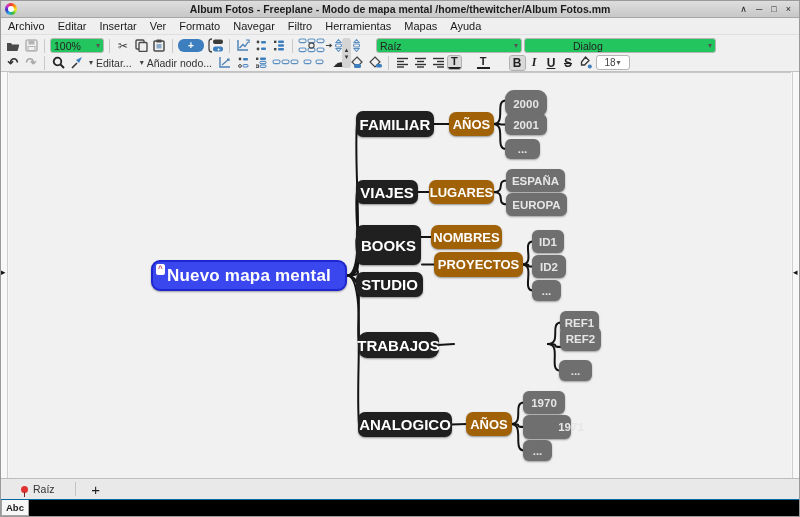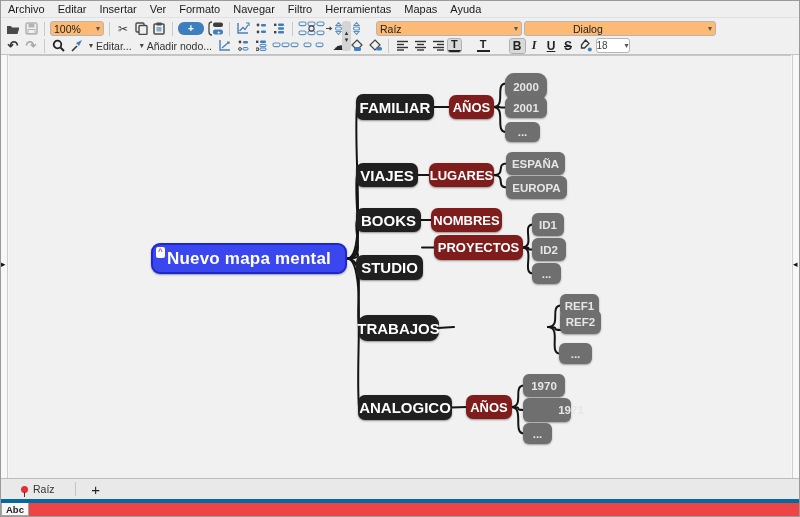--- a/index.html
+++ b/index.html
@@ -29,28 +29,28 @@
 
   
   .toolbar { height:37px; flex:0 0 37px; background:#f0f0f0;
     border-bottom:1px solid #c3c3c3; position:relative; }
   .trow { position:absolute; left:4px; display:flex; align-items:center; gap:2px; height:17px; }
   .trow.r1 { top:2px; } .trow.r2 { top:19px; }
   .tbtn { height:16px; min-width:16px; display:flex; align-items:center;
     justify-content:center; border-radius:3px; color:#333; font-size:12px; }
   .tbtn.disabled { opacity:.38; }
   .tsep { width:1px; height:14px; background:#c9c9c9; margin:0 3px; }
-  .combo { height:15px; background:#fdba74; border:1px solid #b5b5b5; border-radius:3px;
+  .combo { height:15px; background:#22c55e; border:1px solid #b5b5b5; border-radius:3px;
     display:flex; align-items:center; font-size:10.5px; color:#222; padding:0 3px; }
   .combo .arr { margin-left:auto; font-size:8px; color:#555; padding-left:3px; }
   .combo.zoomc { width:54px; }
   .combo.rootc { width:146px; }
   .combo.stylec { width:192px;padding-left:48px; }
   .spinner { height:15px; width:34px; background:#fff; border:1px solid #b5b5b5;
-    border-radius:3px; display:flex; align-items:center; font-size:10px; padding:0 0; color:#444; }
+    border-radius:3px; display:flex; align-items:center; font-size:10px; padding:0 8px; color:#444; }
   .spinner .arr { margin-left:auto; font-size:8px; color:#555; }
   .pillbtn { width:26px; height:13px; background:#3d7ebf; border-radius:6px; color:#fff;
     font-size:10px; font-weight:bold; display:flex; align-items:center; justify-content:center; }
   .ddbtn { height:16px; display:flex; align-items:center; gap:3px; font-size:10.5px;
     color:#333; padding:0 3px; border-radius:3px; }
   .ddbtn .arr { font-size:8px; color:#444; }
   .fmt { font-size:12px; font-weight:bold; width:15px; text-align:center; color:#222; }
   .fmt.i { font-style:italic; font-weight:bold; font-family:"Liberation Serif",serif; }
   .fmt.u { text-decoration:underline; }
   .fmt.s { text-decoration:line-through; }
@@ -73,48 +73,58 @@
   .node { position:absolute; display:flex; align-items:center; justify-content:center;
     cursor:default; }
   .n-root { background:#3a46ee; border:2px solid #1e27cf; border-radius:9px;
     color:#fff; font-weight:bold; font-size:17px; letter-spacing:.2px;
     box-shadow:0 1px 2px rgba(0,0,0,.35); }
   .bookmark { position:absolute; left:3px; top:2px; width:9px; height:11px;
     background:#fdfdfd; border-radius:2px; font-size:8px; color:#c2406a;
     display:flex; align-items:flex-start; justify-content:center; line-height:9px; font-weight:bold; }
   .n-l1 { background:#202020; border-radius:7px; color:#fff; font-weight:bold;
     font-size:15px; box-shadow:0 1px 2px rgba(0,0,0,.4); }
-  .n-l2 { background:#7f1d1d; border-radius:7px; color:#fff; font-weight:bold;
+  .n-l2 { background:#a16207; border-radius:7px; color:#fff; font-weight:bold;
     font-size:13px; box-shadow:0 1px 2px rgba(0,0,0,.4); }
   .n-l3 { background:#6f6f6f; border-radius:6px; color:#e6e6e6; font-weight:bold;
     font-size:11.5px; box-shadow:0 1px 2px rgba(0,0,0,.35); }
 
   
   .tabbar { height:21px; flex:0 0 21px; background:#e9e9e9; border-top:1px solid #bdbdbd;
     display:flex; align-items:center; padding-left:10px; }
   .maptab { height:17px; display:flex; align-items:center; gap:5px; padding:0 10px;
     font-size:10.5px; color:#333; }
   .pin { width:7px; height:7px; background:#e03030; border-radius:50%; position:relative; }
   .pin::after { content:""; position:absolute; left:3px; top:6px; width:1px; height:5px; background:#7a2020; }
   .tab-sep { width:1px; height:14px; background:#c4c4c4; margin:0 10px; }
   .addtab { font-size:15px; color:#222; width:20px; text-align:center; }
 
   
-  .statusbar { height:17px; flex:0 0 17px; background:#ef4444; border-top:4px solid #0369a1;
+  .statusbar { height:17px; flex:0 0 17px; background:#000000; border-top:1px solid #0369a1;
     display:flex; align-items:stretch; }
   .abc-box { font-size:9.5px; font-weight:bold; color:#222; border:1px solid #a5a5a5;
     border-top:none; background:#f7f7f7; padding:1px 4px; display:flex; align-items:center; }
 
   svg.ic { display:block; }
 </style>
 </head>
 <body>
 
 <div class="win">
 
+  <div class="titlebar">
+    <div class="app-logo"></div>
+    <div class="title-text">Album Fotos - Freeplane - Modo de mapa mental /home/thewitcher/Album Fotos.mm</div>
+    <div class="win-controls">
+      <span>∧</span>
+      <span>─</span>
+      <span>□</span>
+      <span>×</span>
+    </div>
+  </div>
 
   <div class="menubar">
     <span>Archivo</span>
     <span>Editar</span>
     <span>Insertar</span>
     <span>Ver</span>
     <span>Formato</span>
     <span>Navegar</span>
     <span>Filtro</span>
     <span>Herramientas</span>
@@ -422,21 +432,21 @@
         </div>
         <div class="node n-l2" style="left: 420px; top: 107px; width: 65px; height: 24px;">
           <span>LUGARES</span>
         </div>
         <div class="node n-l3" style="left: 497px; top: 96px; width: 59px; height: 23px;">
           <span>ESPAÑA</span>
         </div>
         <div class="node n-l3" style="left: 497px; top: 120px; width: 61px; height: 23px;">
           <span>EUROPA</span>
         </div>
-        <div class="node n-l1" style="left: 347px; top: 152px; width: 65px; height: 24px;">
+        <div class="node n-l1" style="left: 347px; top: 152px; width: 65px; height: 40px;">
           <span>BOOKS</span>
         </div>
         <div class="node n-l2" style="left: 422px; top: 152px; width: 71px; height: 24px;">
           <span>NOMBRES</span>
         </div>
         <div class="node n-l1" style="left: 347px; top: 179px; width: 67px; height: 25px; margin-top: 20px;">
           <span>STUDIO</span>
         </div>
         <div class="node n-l2" style="left: 425px; top: 179px; width: 89px; height: 25px;">
           <span>PROYECTOS</span>

